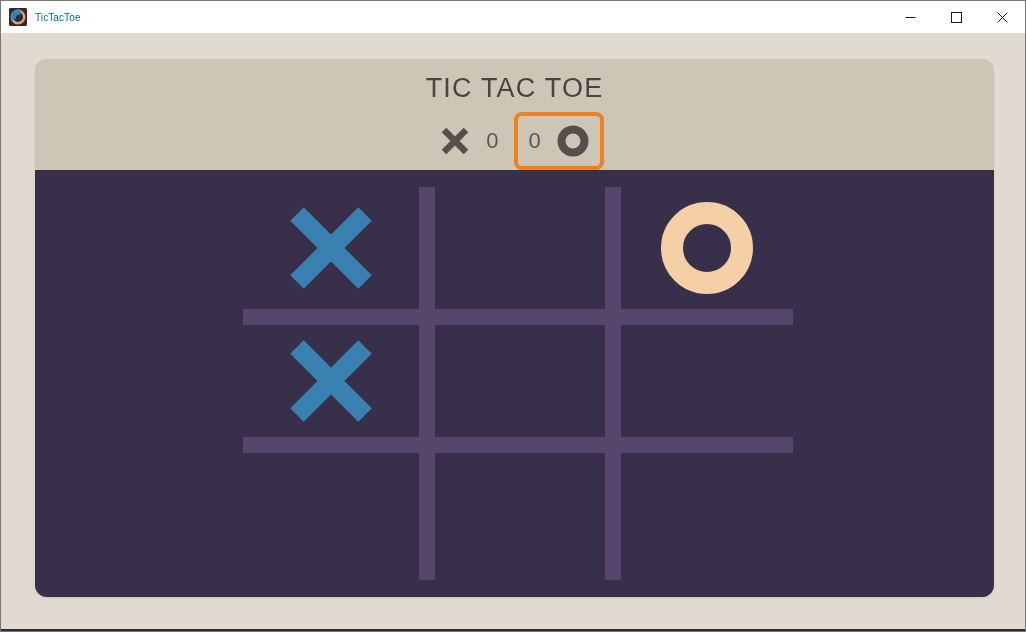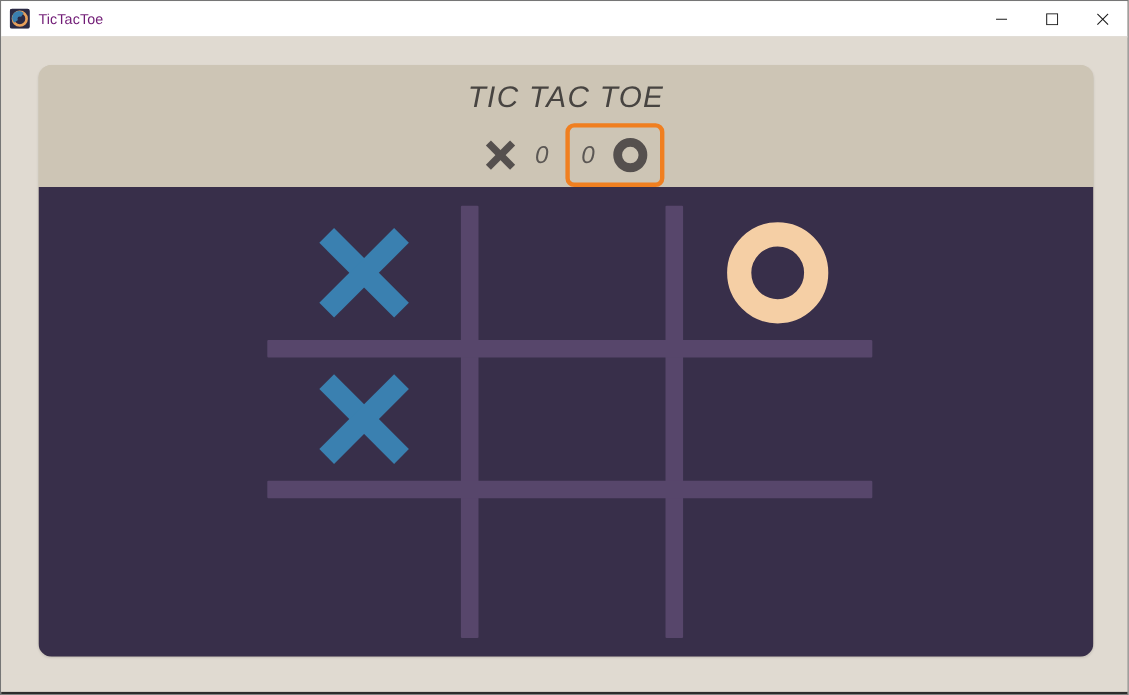--- a/index.html
+++ b/index.html
@@ -43,22 +43,22 @@
     margin-left: 8px;
     margin-right: 8px;
     flex: 0 0 auto;
     border-radius: 2px;
     overflow: hidden;
     position: relative;
     background: #2b2a44;
   }
   .app-icon svg { display: block; }
   .title-text {
-    font-size: 13px;
-    color: #701a75;
+    font-size: 10px;
+    color: #0369a1;
     letter-spacing: 0.1px;
     white-space: nowrap;
   }
   .win-controls {
     position: absolute;
     right: 0; top: 0;
     height: 32px;
     display: flex;
   }
   .win-btn {
@@ -96,21 +96,20 @@
     box-shadow: 0 1px 2px rgba(0,0,0,0.10);
   }
 
   
   .card-header {
     position: absolute;
     left: 0; top: 0;
     width: 959px;
     height: 111px;
     background: #cdc5b5;
-    font-style: italic;
   }
   .game-title {
     position: absolute;
     left: 0; top: 14px;
     width: 959px;
     text-align: center;
     font-size: 27px;
     color: #474441;
     letter-spacing: 1.2px;
     font-weight: 400;

